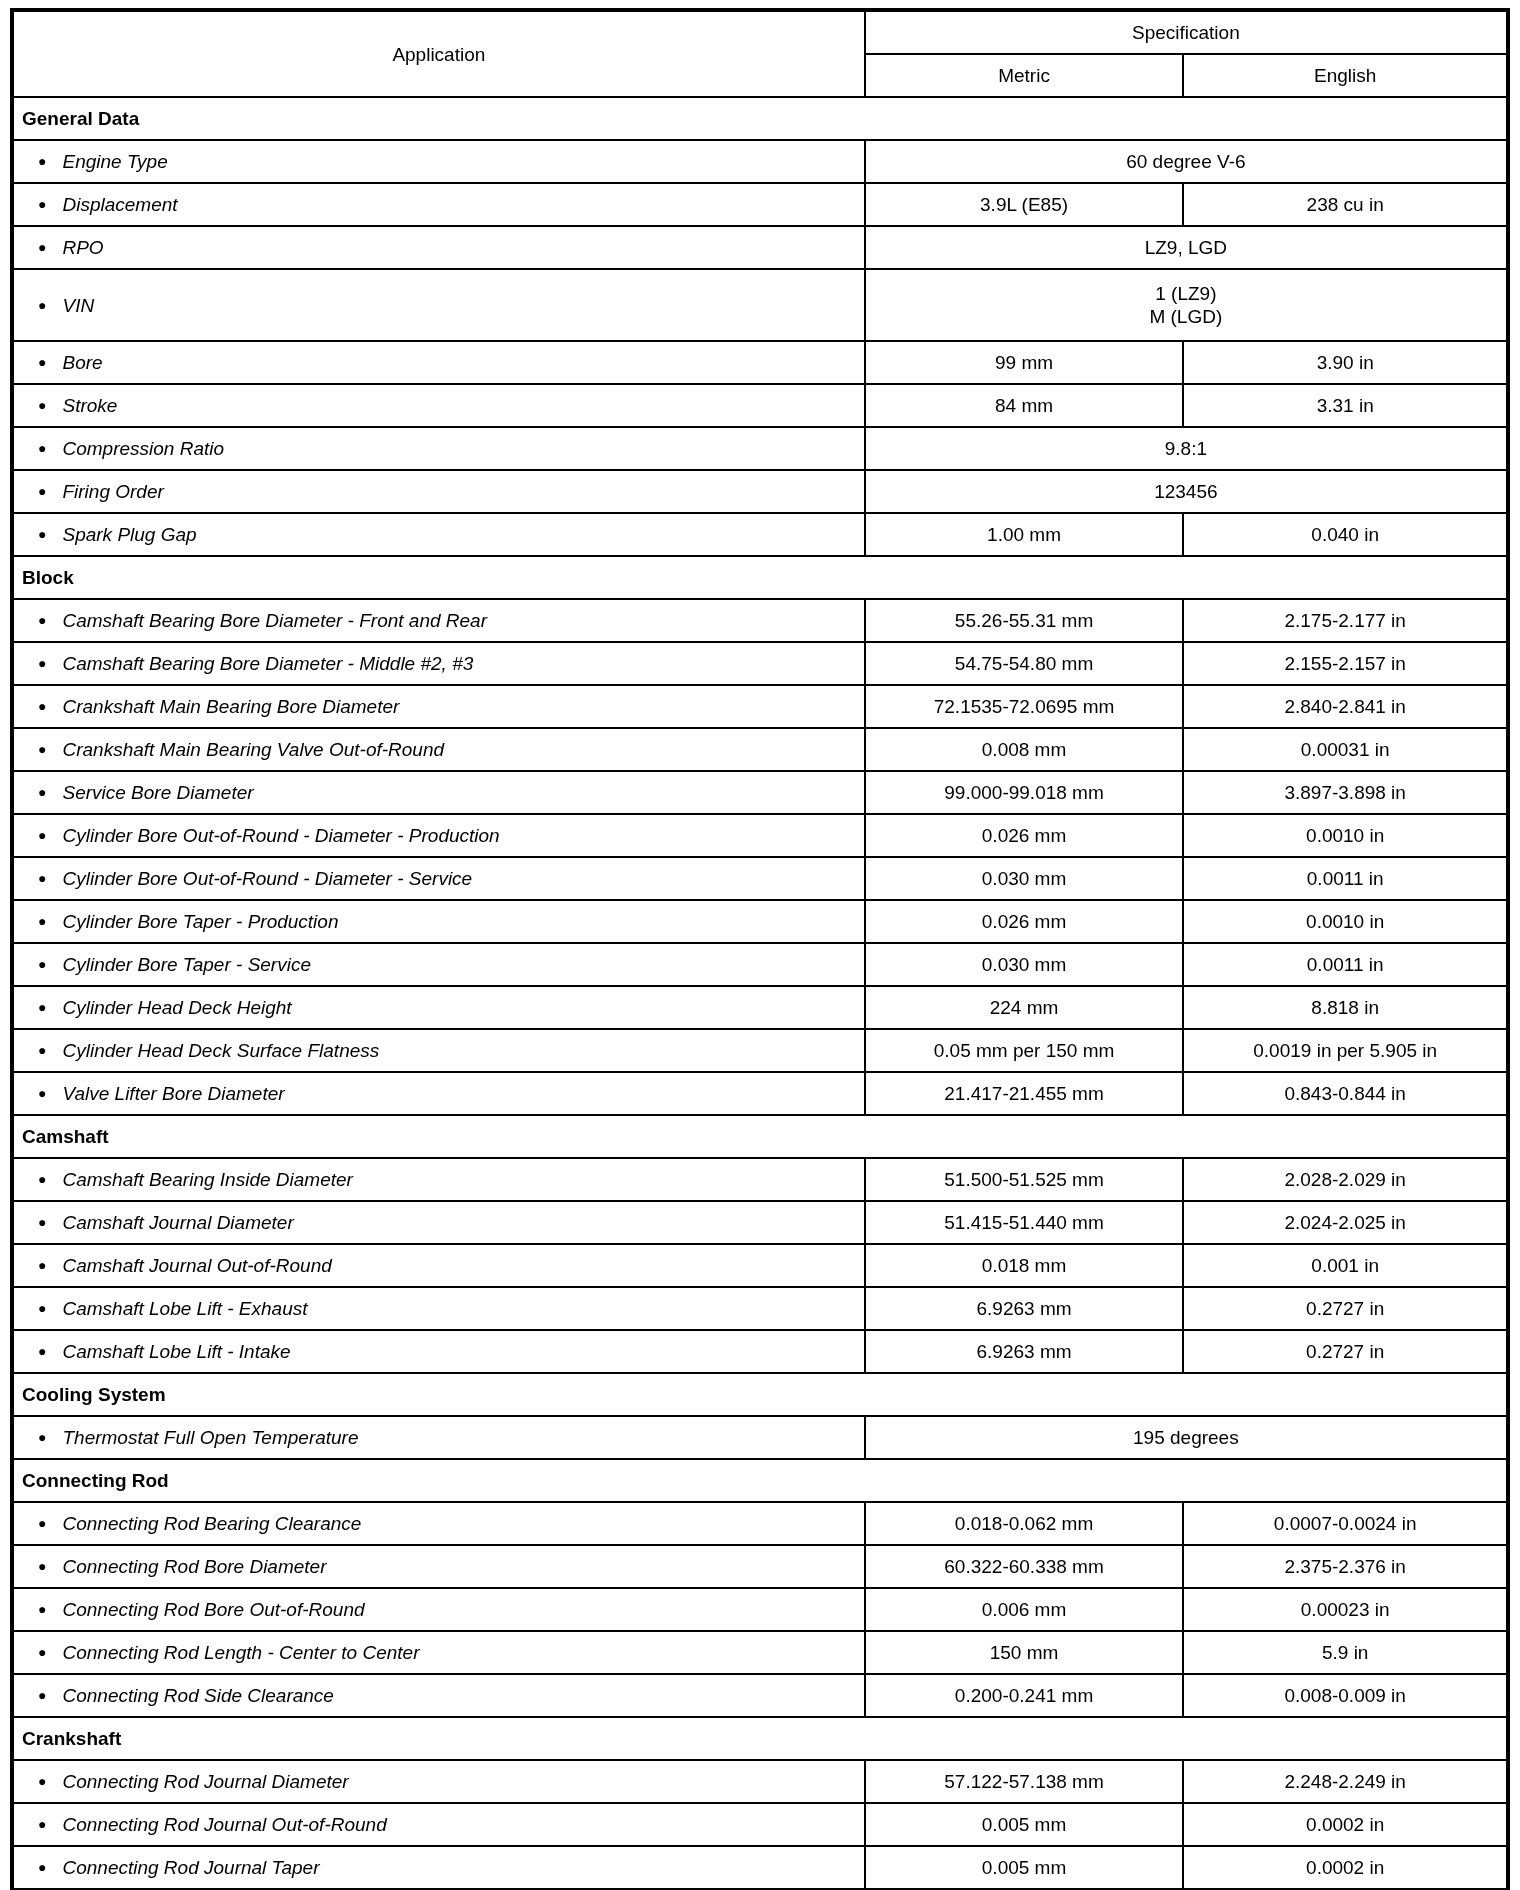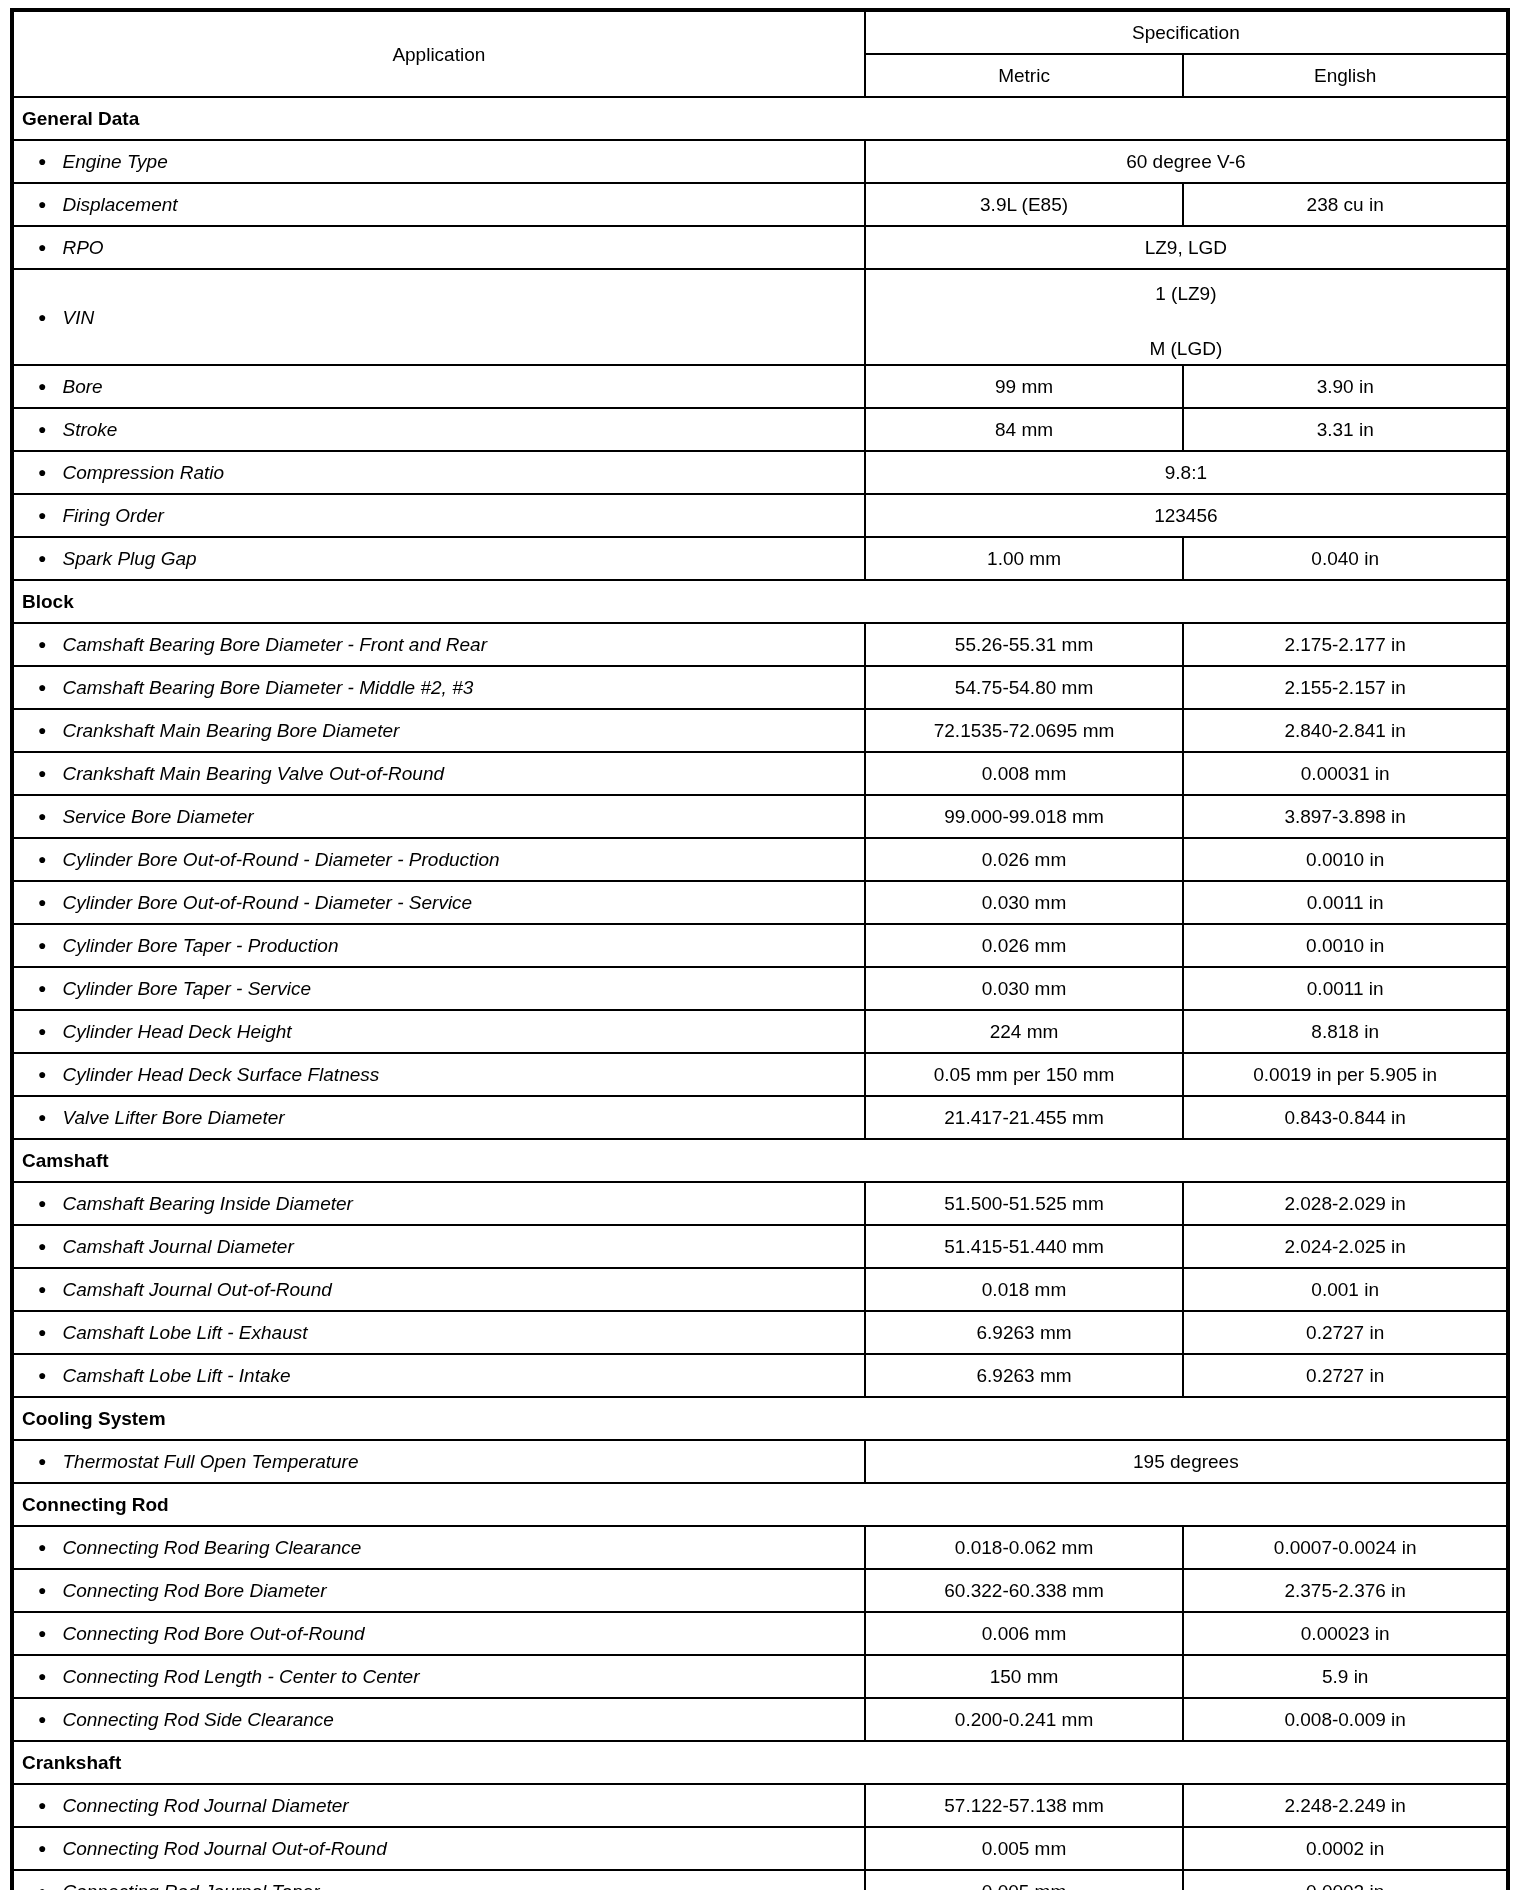--- a/index.html
+++ b/index.html
@@ -53,27 +53,26 @@
     font-size: 14px;
     vertical-align: 2px;
     margin-right: 16px;
   }
   td.value-cell {
     text-align: center;
     vertical-align: middle;
   }
   td.value-cell.multiline {
     padding-top: 12px;
-    padding-bottom: 4px;
+    padding-bottom: 12px;
   }
   td.value-cell.multiline .value-line {
     display: block;
   }
   td.value-cell.multiline .value-line + .value-line {
-    margin-top: 32px;
   }
 </style>
 </head>
 <body>
 
 <div class="page">
   <table class="spec-table">
     <colgroup>
       <col style="width:57%">
       <col style="width:21.3%">

